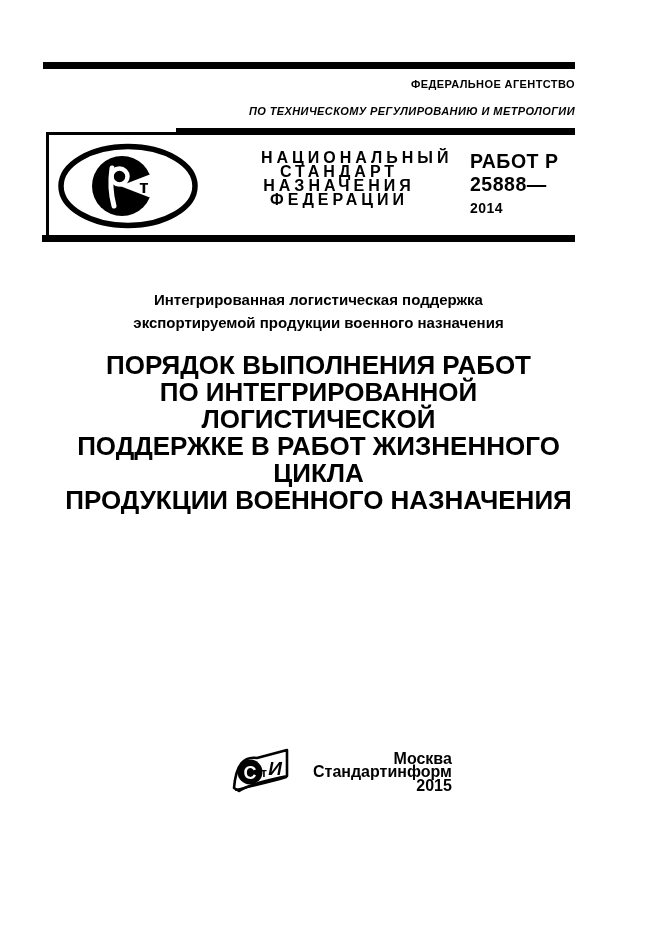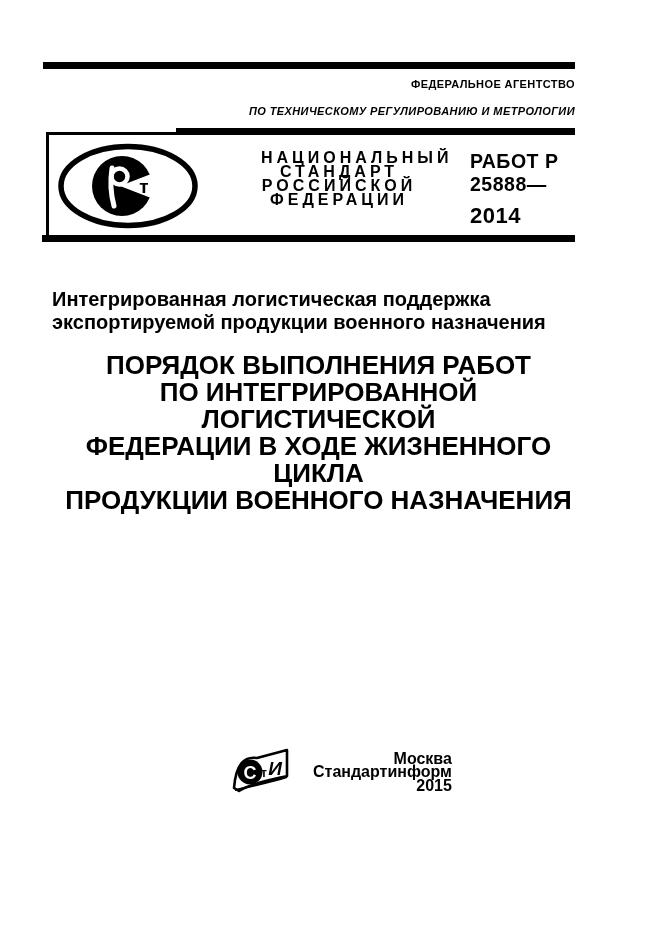--- a/index.html
+++ b/index.html
@@ -27,24 +27,24 @@
   .band-bar-bottom { position: absolute; left: 0; top: 107px; width: 533px; height: 7px; background: #000; }
 
   .rst-logo { position: absolute; left: 14px; top: 15px; width: 144px; height: 86px; }
 
   .std-type { position: absolute; left: 219px; top: 23px; width: 156px;
               text-align: center; font-size: 16px; letter-spacing: 4px; line-height: 14px; }
   .std-type div { white-space: nowrap; }
 
   .designation { position: absolute; left: 428px; top: 22px; font-size: 19.5px;
                  line-height: 22.5px; letter-spacing: 0.5px; }
-  .designation .year { font-size: 22px; margin-top: 10px; }
+  .designation .year { font-size: 14px; margin-top: 2px; }
 
   .subtitle { position: absolute; left: 52px; top: 288px; width: 533px;
-              text-align: left; font-size: 20px; line-height: 23px; }
+              text-align: center; font-size: 15px; line-height: 23px; }
   .main-title { position: absolute; left: 52px; top: 352px; width: 533px;
                 text-align: center; font-size: 26px; line-height: 27px; }
 
   .edition { position: absolute; left: 0; top: 514px; width: 627px;
              text-align: center; font-size: 12px; }
 
   .imprint { position: absolute; left: 231px; top: 746px; display: flex;
              align-items: center; }
   .sti-logo { width: 60px; height: 52px; flex: 0 0 auto; }
   .imprint-text { margin-left: 22px; text-align: right; font-size: 16px; line-height: 13.5px; }
@@ -70,40 +70,40 @@
       <circle cx="66" cy="43" r="30" fill="#000"></circle>
       <polygon points="64,43 108,26 108,60" fill="#fff"></polygon>
       <path d="M56,25 Q53,45 58,63" fill="none" stroke="#fff" stroke-width="5" stroke-linecap="round"></path>
       <circle cx="63.5" cy="33.5" r="8" fill="none" stroke="#fff" stroke-width="4.5"></circle>
       <text x="88" y="50" font-family="Liberation Sans, sans-serif" font-weight="bold" font-size="19" fill="#000" text-anchor="middle">т</text>
     </svg>
 
     <div class="std-type">
       <div>НАЦИОНАЛЬНЫЙ</div>
       <div>СТАНДАРТ</div>
-      <div>РОССИЙСКОЙ</div>
+      <div>НАЗНАЧЕНИЯ</div>
       <div>ФЕДЕРАЦИИ</div>
     </div>
 
     <div class="designation">
       <div>РАБОТ Р</div>
       <div>25888—</div>
       <div class="year">2014</div>
     </div>
   </div>
 
   <div class="subtitle">
     <div>Интегрированная логистическая поддержка</div>
     <div>экспортируемой продукции военного назначения</div>
   </div>
 
   <div class="main-title">
     <div>ПОРЯДОК ВЫПОЛНЕНИЯ РАБОТ</div>
     <div>ПО ИНТЕГРИРОВАННОЙ ЛОГИСТИЧЕСКОЙ</div>
-    <div>ФЕДЕРАЦИИ В ХОДЕ ЖИЗНЕННОГО ЦИКЛА</div>
+    <div>ПОДДЕРЖКЕ В РАБОТ ЖИЗНЕННОГО ЦИКЛА</div>
     <div>ПРОДУКЦИИ ВОЕННОГО НАЗНАЧЕНИЯ</div>
   </div>
 
 
   <div class="imprint">
     <svg class="sti-logo" viewBox="0 0 60 52" xmlns="http://www.w3.org/2000/svg" aria-hidden="true">
       <path d="M3,42 C5,18 13,10 26,12 L56,4 L56,30 C40,34 18,38 8,45 Z" fill="#fff" stroke="#000" stroke-width="2.6" stroke-linejoin="round"></path>
       <path d="M4,44 C22,40 40,36 56,31" fill="none" stroke="#000" stroke-width="2"></path>
       <circle cx="19" cy="26" r="12.5" fill="#000"></circle>
       <text x="19" y="32.5" font-family="Liberation Sans, sans-serif" font-weight="bold" font-size="18" fill="#fff" text-anchor="middle">С</text>

